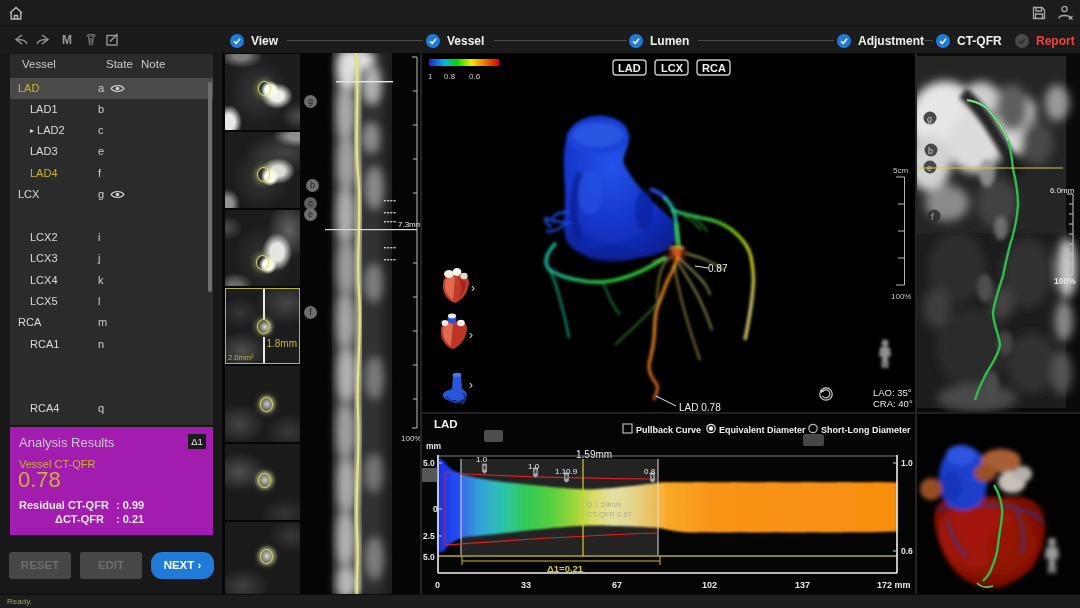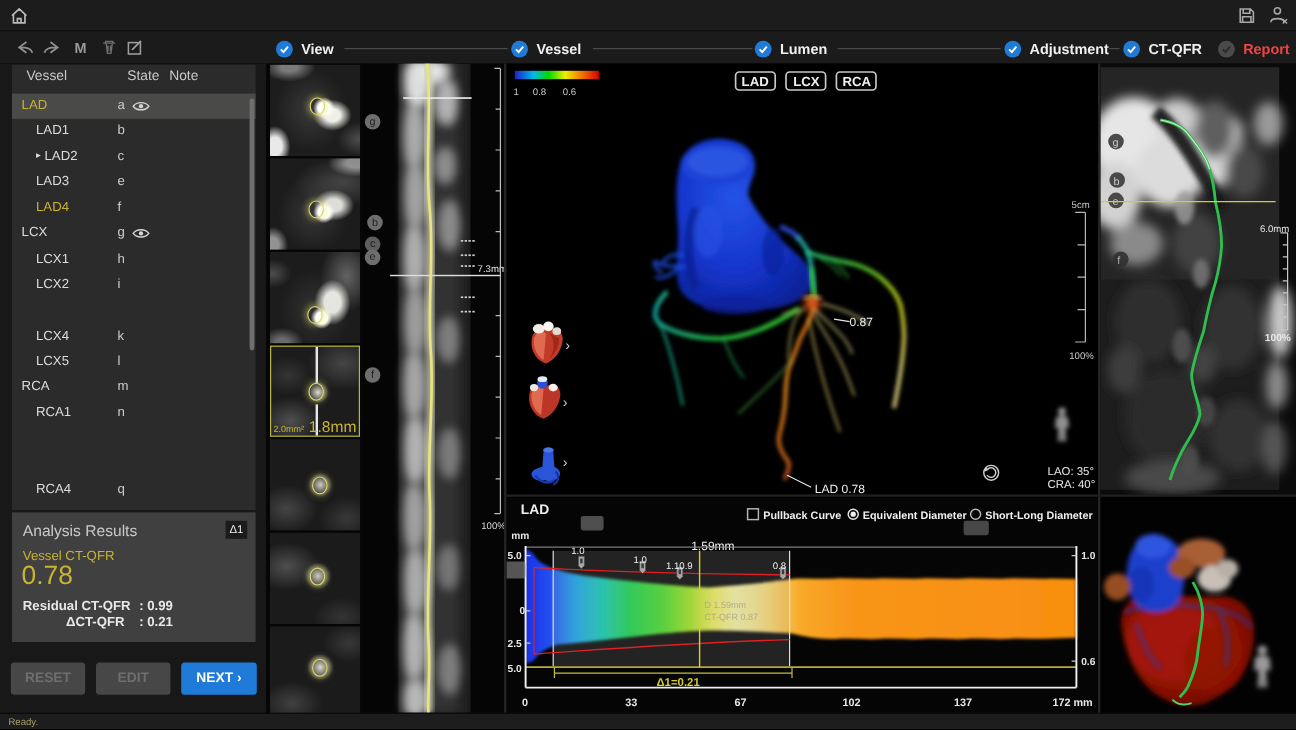--- a/index.html
+++ b/index.html
@@ -19,21 +19,21 @@
   .stepline{position:absolute;top:14px;height:1px;background:#4a4a4a;}
   
   #leftpanel{left:0;top:53px;width:222px;height:541px;background:#181818;}
   #vtable{position:absolute;left:10px;top:1px;width:203px;height:371px;background:#2b2b2b;}
   .vhead{position:absolute;top:4px;color:#c9c9c9;font-size:11.5px;}
   .vrow{position:absolute;left:0;width:203px;height:21px;font-size:11px;color:#dcdcdc;}
   .vrow .nm{position:absolute;top:4px;}
   .vrow .st{position:absolute;left:88px;top:4px;color:#cdcdcd;}
   .vrow.sel{background:#4a4a48;}
   .yel{color:#c9b42e;}
-  #results{position:absolute;left:10px;top:374px;width:203px;height:108px;background:#404040;}
+  #results{position:absolute;left:10px;top:374px;width:203px;height:108px;background:#a21caf;}
   .btn{position:absolute;top:499px;height:27px;border-radius:3px;background:#474747;
        color:#6e6e6e;font-size:11.5px;font-weight:bold;text-align:center;line-height:27px;}
   #btnnext{background:#1f7ad8;color:#fff;}
   
   #statusbar{left:0;top:594px;width:1080px;height:14px;background:#1d1d1d;border-top:1px solid #0b0b0b;}
   #statusbar span{position:absolute;left:7px;top:2px;font-size:8px;color:#a99f6a;}
   
   #xseccol{left:222px;top:53px;width:81px;height:541px;background:#060606;}
   .tile{position:absolute;left:3px;width:75px;height:76px;background:#161616;overflow:hidden;}
   .ring{position:absolute;width:13px;height:15px;border:1.6px solid #d8d86a;border-radius:50%;
@@ -160,27 +160,27 @@
           <span class="st">f</span>
         </div>
       <div class="vrow" style="top:130px">
           <span class="nm" style="left:8px">LCX</span>
           <span class="st">g</span>
         <svg style="position:absolute;left:100px;top:5px" width="15" height="11" viewBox="0 0 15 11">
             <path d="M1 5.5 C4 1.5 11 1.5 14 5.5 C11 9.5 4 9.5 1 5.5 Z" fill="none" stroke="#d5d5d5" stroke-width="1.2"></path>
             <circle cx="7.5" cy="5.5" r="1.8" fill="#d5d5d5"></circle>
           </svg>
         </div>
-      <div class="vrow" style="top:152px">
-          <span class="nm" style="left:20px">LCX1</span>
-          <span class="st">h</span>
-        </div>
       <div class="vrow" style="top:173px">
           <span class="nm" style="left:20px">LCX2</span>
           <span class="st">i</span>
+        </div>
+      <div class="vrow" style="top:194px">
+          <span class="nm" style="left:20px">LCX3</span>
+          <span class="st">j</span>
         </div>
       <div class="vrow" style="top:216px">
           <span class="nm" style="left:20px">LCX4</span>
           <span class="st">k</span>
         </div>
       <div class="vrow" style="top:237px">
           <span class="nm" style="left:20px">LCX5</span>
           <span class="st">l</span>
         </div>
       <div class="vrow" style="top:258px">
@@ -202,21 +202,21 @@
       <span style="position:absolute;left:178px;top:7px;width:18px;height:15px;background:#1b1b1b;color:#e8e8e8;font-size:9.5px;text-align:center;line-height:15px;">Δ1</span>
       <span class="yel" style="position:absolute;left:9px;top:31px;font-size:11px;">Vessel CT-QFR</span>
       <span class="yel" style="position:absolute;left:8px;top:40px;font-size:22px;">0.78</span>
       <span style="position:absolute;left:9px;top:72px;font-size:11px;font-weight:bold;color:#e8e8e8;">Residual CT-QFR</span>
       <span style="position:absolute;left:106px;top:72px;font-size:11px;font-weight:bold;color:#e8e8e8;">: 0.99</span>
       <span style="position:absolute;left:9px;top:86px;font-size:11px;font-weight:bold;color:#e8e8e8;margin-left:36px;">ΔCT-QFR</span>
       <span style="position:absolute;left:106px;top:86px;font-size:11px;font-weight:bold;color:#e8e8e8;">: 0.21</span>
     </div>
     <div class="btn" style="left:9px;width:62px;">RESET</div>
     <div class="btn" style="left:80px;width:62px;">EDIT</div>
-    <div class="btn" id="btnnext" style="left:151px;width:63px;">NEXT ›</div>
+    <div class="btn" id="btnnext" style="left:151px;width:63px;border-radius:11px;">NEXT ›</div>
   </div>
 
   <div class="abs" id="xseccol">
     <div class="tile" style="top:1px;background:
       radial-gradient(circle 9px at 45px 36px, rgba(255,255,248,1) 0 55%, rgba(255,255,255,0) 100%),
       radial-gradient(ellipse 16px 13px at 52px 42px, rgba(250,250,245,.95) 0 40%, rgba(255,255,255,0) 100%),
       radial-gradient(ellipse 13px 17px at 4px 68px, rgba(250,250,250,.92) 0 45%, rgba(255,255,255,0) 100%),
       radial-gradient(ellipse 22px 12px at 16px 2px, rgba(200,200,200,.55) 0 30%, rgba(255,255,255,0) 100%),
       radial-gradient(ellipse 18px 14px at 74px 62px, rgba(150,150,150,.4), rgba(255,255,255,0) 100%),
       radial-gradient(ellipse 30px 34px at 34px 38px, rgba(110,110,110,.35), rgba(255,255,255,0) 100%),
@@ -246,21 +246,21 @@
     <div class="tile" style="top:235px;border:1px solid #b8b838;background:
       radial-gradient(circle 9px at 39px 38px, rgba(240,240,225,.9), rgba(255,255,255,0) 100%),
       radial-gradient(ellipse 30px 22px at 60px 14px, rgba(120,120,120,.45), rgba(255,255,255,0) 100%),
       radial-gradient(ellipse 26px 20px at 16px 62px, rgba(130,130,130,.5), rgba(255,255,255,0) 100%),
       radial-gradient(ellipse 20px 16px at 14px 24px, rgba(90,90,90,.4), rgba(255,255,255,0) 100%),
       #1c1c1c;">
       <div style="position:absolute;left:37px;top:0;width:1.5px;height:30px;background:#e8e8e8;"></div>
       <div style="position:absolute;left:37px;top:48px;width:1.5px;height:28px;background:#e8e8e8;"></div>
       <div class="ring" style="left:31px;top:30px"></div>
       <span class="yel" style="position:absolute;left:2px;bottom:1px;font-size:7.5px;">2.0mm²</span>
-      <span class="yel" style="position:absolute;right:2px;bottom:0;font-size:13px;">1.8mm</span>
+      <span class="yel" style="position:absolute;right:2px;bottom:14px;font-size:10px;">1.8mm</span>
       </div>
     <div class="tile" style="top:313px;background:
       radial-gradient(circle 10px at 42px 38px, rgba(235,235,220,.85), rgba(255,255,255,0) 100%),
       radial-gradient(ellipse 26px 20px at 14px 58px, rgba(120,120,120,.45), rgba(255,255,255,0) 100%),
       radial-gradient(ellipse 24px 18px at 64px 66px, rgba(100,100,100,.4), rgba(255,255,255,0) 100%),
       #1b1b1b;">
       <div class="ring" style="left:35px;top:31px"></div>
       </div>
     <div class="tile" style="top:391px;background:
       radial-gradient(circle 11px at 40px 36px, rgba(235,235,215,.85), rgba(255,255,255,0) 100%),

